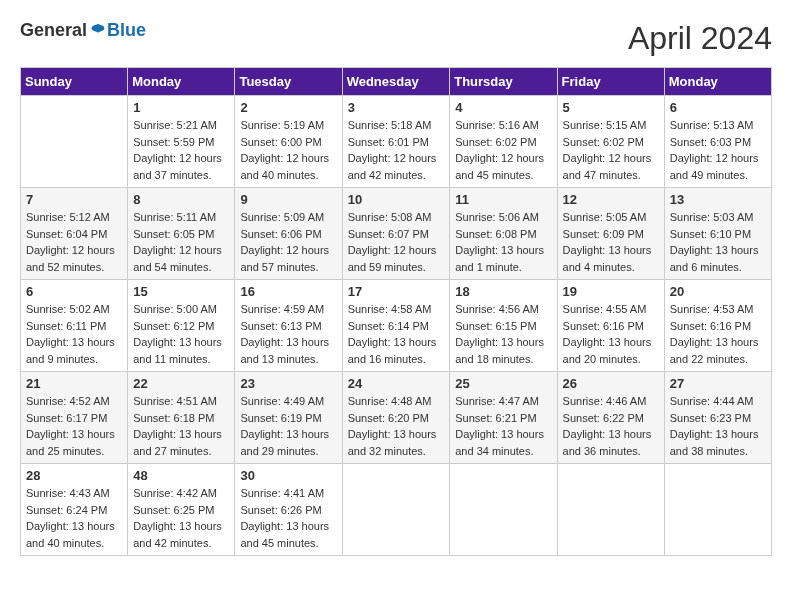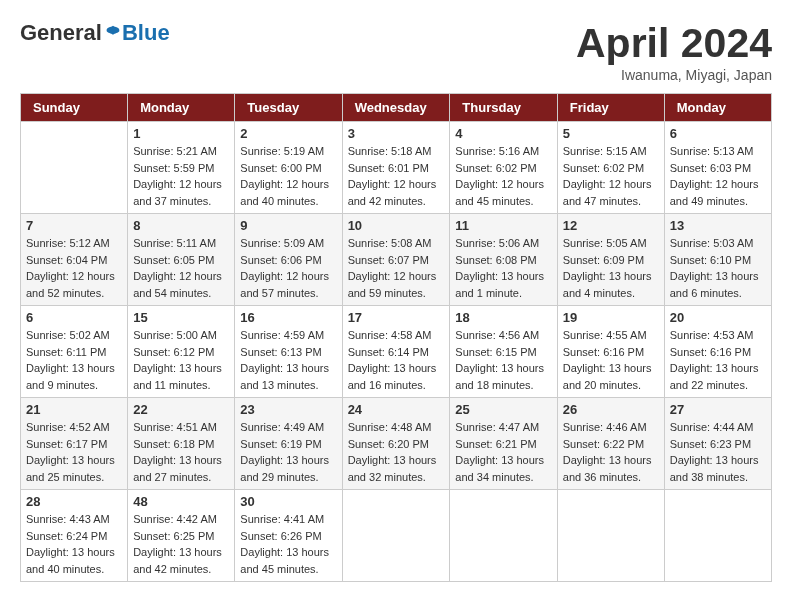--- a/index.html
+++ b/index.html
@@ -17,52 +17,52 @@
       margin-bottom: 10px;
     }
     .logo {
       display: flex;
       flex-direction: column;
       align-items: flex-start;
     }
     .logo-text {
       display: flex;
       align-items: center;
-      font-size: 22px;
+      font-size: 18px;
       font-weight: bold;
       color: #333;
     }
     .logo-general { color: #333; }
     .logo-blue { color: #1a6faf; }
     .logo-icon {
       width: 18px;
       height: 18px;
       margin-left: 2px;
     }
     .title-block {
       text-align: right;
     }
     .month-title {
-      font-size: 41px;
-      font-weight: bold;
+      font-size: 32px;
+      font-weight: normal;
       color: #333;
     }
     .location {
       font-size: 14px;
       color: #555;
     }
     .calendar {
       width: 100%;
       border-collapse: collapse;
       font-size: 11px;
     }
     .calendar th {
-      background-color: #7f1d1d;
+      background-color: #4c1d95;
       color: #fff;
-      padding: 6px 12px;
+      padding: 6px 4px;
       text-align: left;
       font-size: 13px;
       font-weight: bold;
       border: 1px solid #ccc;
     }
     .calendar td {
       border: 1px solid #ccc;
       vertical-align: top;
       padding: 4px 5px;
       width: 108px;
@@ -96,21 +96,20 @@
     <div class="logo-text">
       <span class="logo-general">General</span>
       <svg class="logo-icon" viewBox="0 0 20 20" xmlns="http://www.w3.org/2000/svg">
         <path d="M10 2 C12 4, 18 3, 17 8 C16 10, 12 10, 10 12 C8 10, 4 10, 3 8 C2 3, 8 4, 10 2Z" fill="#1a6faf"></path>
       </svg>
       <span class="logo-blue">Blue</span>
     </div>
   </div>
   <div class="title-block">
     <div class="month-title">April 2024</div>
-    <div class="location">Iwanuma, Miyagi, Japan</div>
   </div>
 </div>
 
 <table class="calendar">
   <thead>
     <tr>
     <th>Sunday</th>
         <th>Monday</th>
         <th>Tuesday</th>
         <th>Wednesday</th>

